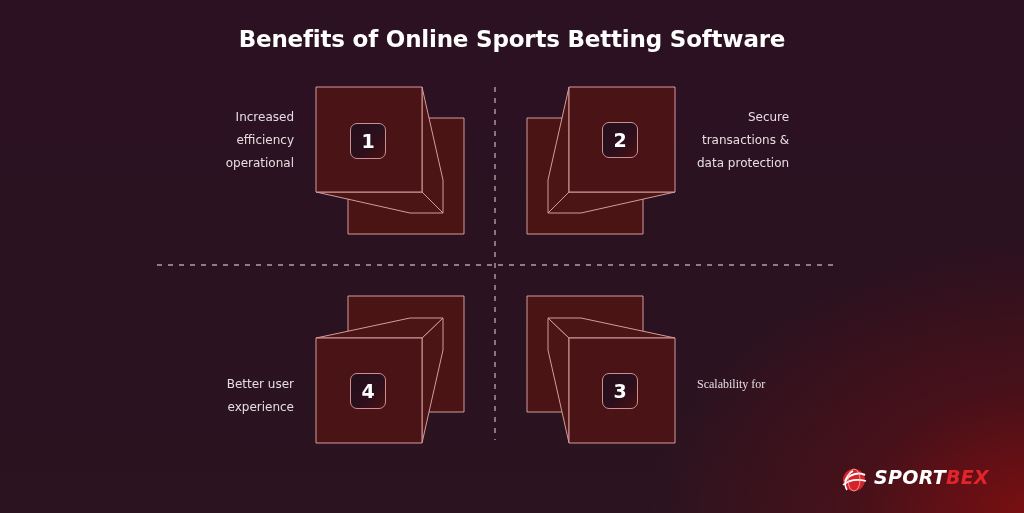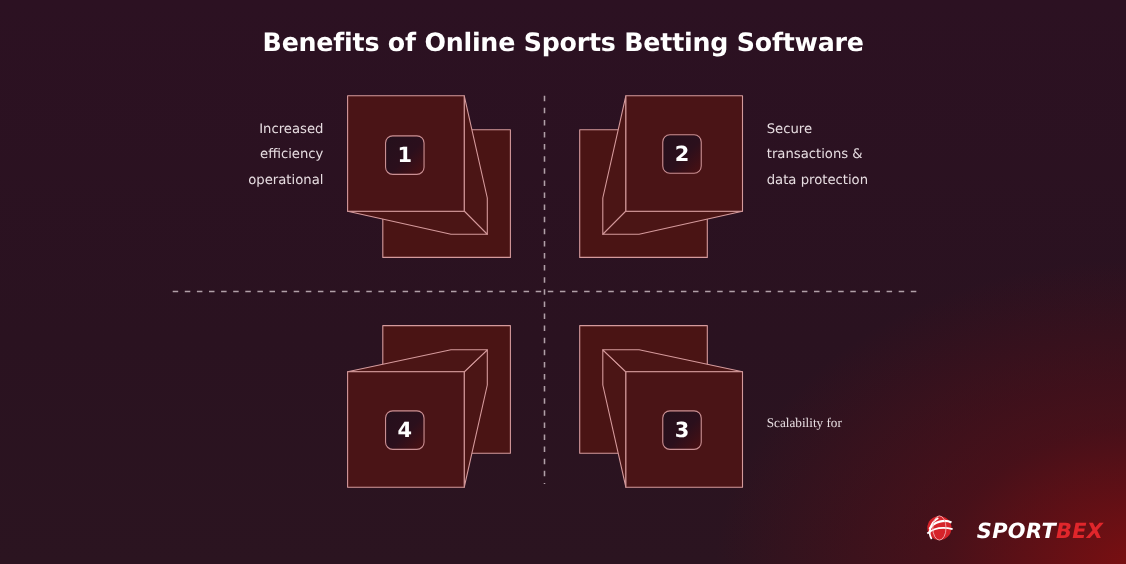--- a/index.html
+++ b/index.html
@@ -21,32 +21,32 @@
       font-size: 23px; letter-spacing: -0.2px;
     }
     .diagram { position: absolute; left: 0; top: 0; width: 1024px; height: 513px; }
     .label {
       position: absolute; color: #e7dde1;
       font-family: "DejaVu Sans", sans-serif; font-size: 12px; line-height: 23px;
       font-weight: normal;
     }
     .label .line { display: block; white-space: nowrap; }
     .label.left { text-align: right; }
-    .label.right { text-align: left; }
+    .label.right { text-align: right; }
     .badge {
       position: absolute; width: 36px; height: 36px;
       border: 1px solid #c98f93; border-radius: 7px;
       background: linear-gradient(135deg, #24101c 0%, #2b0f1c 55%, #4a1012 100%);
       color: #ffffff; font-family: "DejaVu Sans", sans-serif; font-weight: bold;
       font-size: 19px; display: flex; align-items: center; justify-content: center;
       box-sizing: border-box;
     }
     .logo {
       position: absolute; left: 840px; top: 466px; height: 28px;
-      display: flex; align-items: flex-end; gap: 20px;
+      display: flex; align-items: flex-start; gap: 6px;
     }
     .logo-text {
       font-family: "DejaVu Sans", sans-serif; font-weight: bold; font-size: 19px;
       letter-spacing: 0.3px; font-style: italic;
     }
     .logo-text .w { color: #ffffff; }
     .logo-text .r { color: #e0262b; }
   </style>
 </head>
 <body>
@@ -108,20 +108,24 @@
   <div class="label right" style="left:697px; top:106px;">
     <span class="line">Secure</span>
     <span class="line">transactions &amp;</span>
     <span class="line">data protection</span>
   </div>
 
   <div class="label right" style="left:697px; top:373px;font-family:Liberation Serif, serif;">
     <span class="line">Scalability for</span>
   </div>
 
+  <div class="label left" style="right:730px; top:373px;">
+    <span class="line">Better user</span>
+    <span class="line">experience</span>
+  </div>
 
   <div class="logo">
     <svg width="28" height="28" viewBox="0 0 28 28" xmlns="http://www.w3.org/2000/svg">
       <circle cx="14" cy="14" r="11" fill="#d6232a"></circle>
       <path d="M5 15 C 9 8, 19 6, 25 9" stroke="#ffffff" stroke-width="2" fill="none"></path>
       <path d="M3 19 C 9 14, 18 13, 26 15" stroke="#ffffff" stroke-width="1.6" fill="none"></path>
       <path d="M7 24 C 3 18, 6 9, 13 5" stroke="#ffffff" stroke-width="1.6" fill="none"></path>
       <ellipse cx="14" cy="14" rx="6" ry="11" stroke="#f3b3b5" stroke-width="0.8" fill="none"></ellipse>
     </svg>
     <span class="logo-text">

